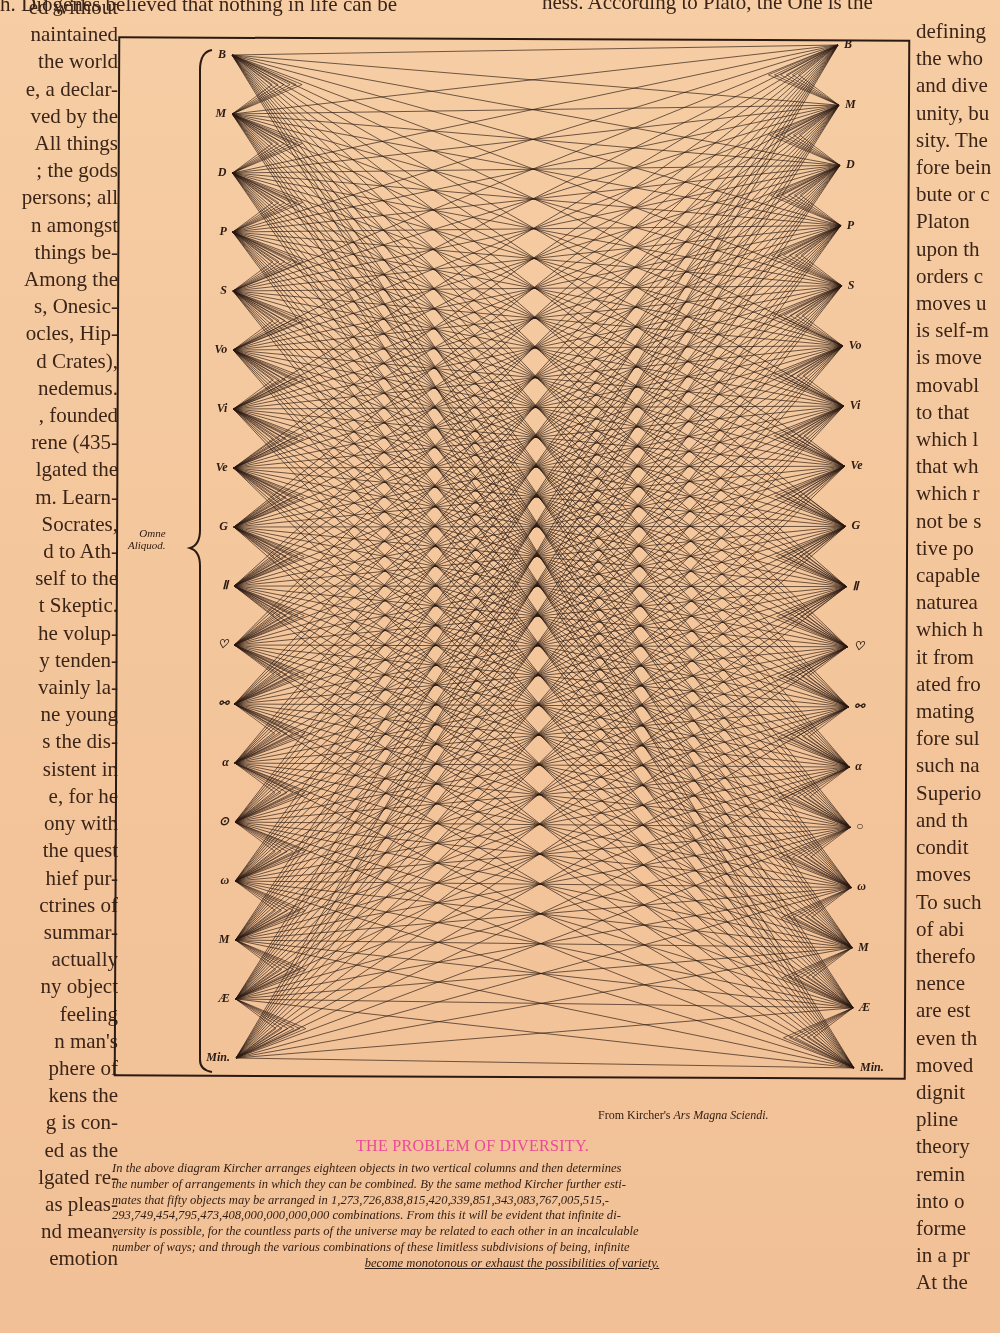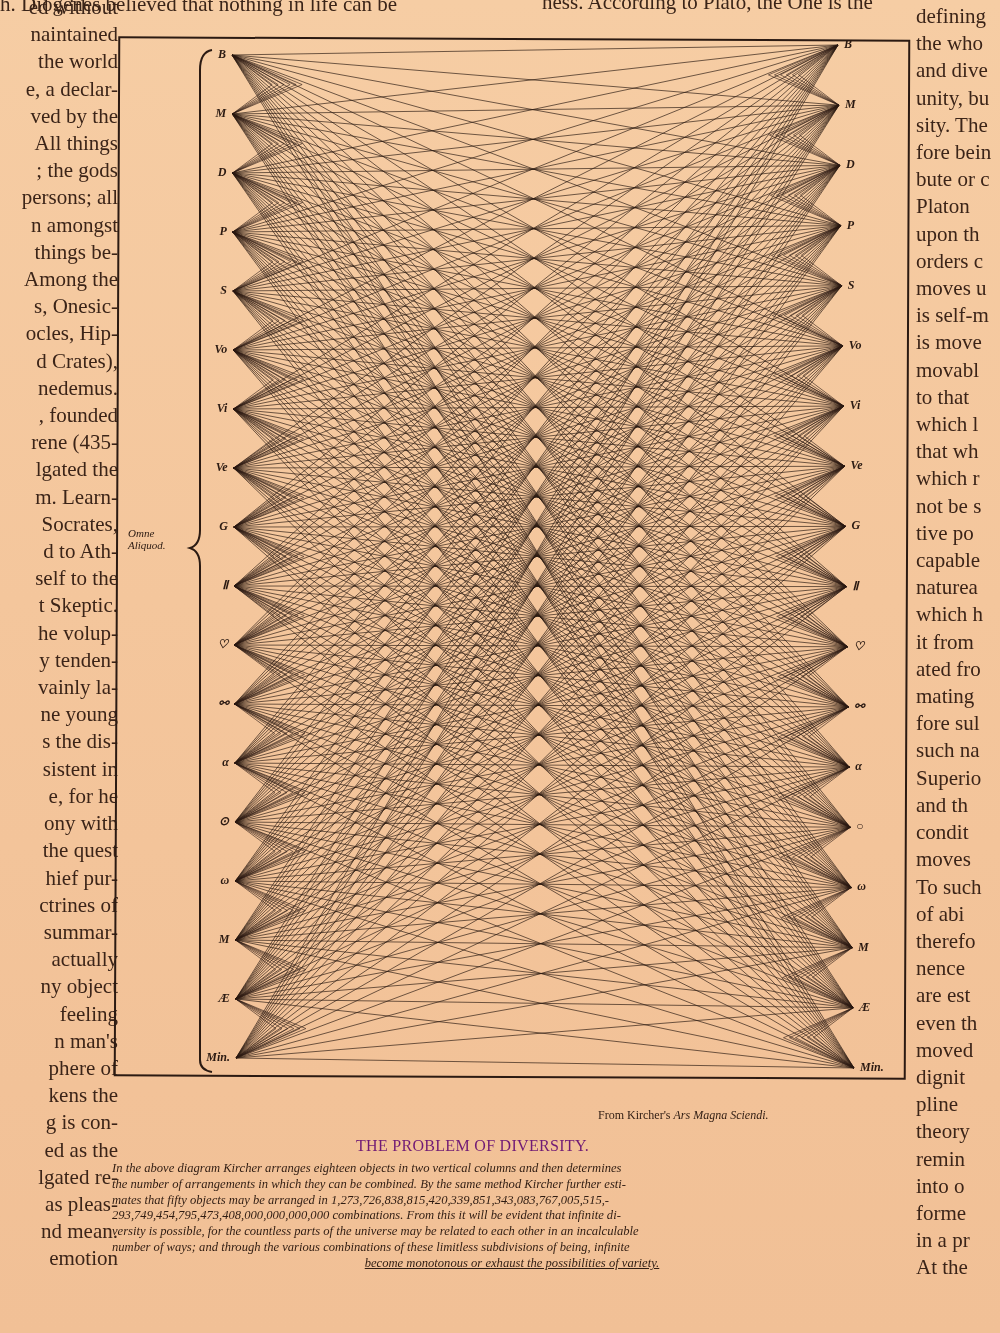--- a/index.html
+++ b/index.html
@@ -2,30 +2,30 @@
 <html><head>
 <meta charset="utf-8">
 <style>
   html, body { margin:0; padding:0; }
   body { width:1000px; height:1333px; overflow:hidden; background:#f5c9a0;
     background: linear-gradient(180deg, #f6cda4 0%, #f4c69c 45%, #f1c096 100%);
     position:relative; font-family:"Liberation Serif", serif; color:#3a2418; }
   .col { position:absolute; font-size:21px; line-height:27.2px; white-space:nowrap; color:#3b2418; }
   .col-left { left:0; top:-6px; width:118px; overflow:hidden; text-align:right; }
   .col-left div { text-align:right; }
-  .col-right { left:916px; top:3px; width:84px; overflow:hidden; }
+  .col-right { left:916px; top:18px; width:84px; overflow:hidden; }
   .top-left { position:absolute; left:0; top:-8px; font-size:21px; white-space:nowrap; }
   .top-mid { position:absolute; left:542px; top:-10px; font-size:21px; white-space:nowrap; }
   .frame { position:absolute; left:116px; top:38px; width:792px; height:1040px; border:2px solid #2b1a12; box-sizing:border-box; transform:rotate(0.25deg); }
   svg#diagram { position:absolute; left:0; top:0; width:1000px; height:1333px; }
   .lbl { position:absolute; font-style:italic; font-weight:bold; font-size:12px; color:#2b1a12; font-family:"Liberation Serif", serif; }
-  .omne { position:absolute; left:128px; top:527px; font-style:italic; font-size:11px; line-height:12px; text-align:left; color:#2b1a12; }
+  .omne { position:absolute; left:128px; top:527px; font-style:italic; font-size:11px; line-height:12px; text-align:right; color:#2b1a12; }
   .source { position:absolute; left:598px; top:1108px; font-size:12px; color:#2f1c12; white-space:nowrap; }
   .source i { font-style:italic; }
-  .cap-title { position:absolute; left:356px; top:1137px; font-size:16px; letter-spacing:0.3px; color:#701a75; white-space:nowrap; }
+  .cap-title { position:absolute; left:356px; top:1137px; font-size:16px; letter-spacing:0.3px; color:#ec4899; white-space:nowrap; }
   .cap-body { position:absolute; left:112px; top:1161px; width:800px; font-style:italic; font-size:12.6px; line-height:15.8px; color:#2f1c12; text-align:justify; }
   .cap-body div { white-space:nowrap; }
   .cap-body .last { text-align:center;text-decoration:underline; }
 </style>
 </head>
 <body>
 
 <div class="top-left">h. Diogenes believed that nothing in life can be</div>
 <div class="top-mid">ness.  According to Plato, the One is the</div>
 

